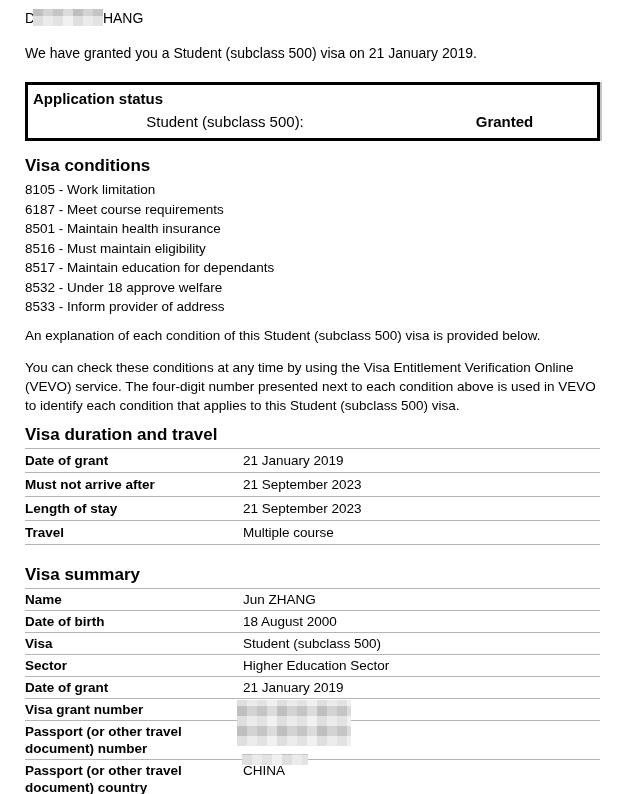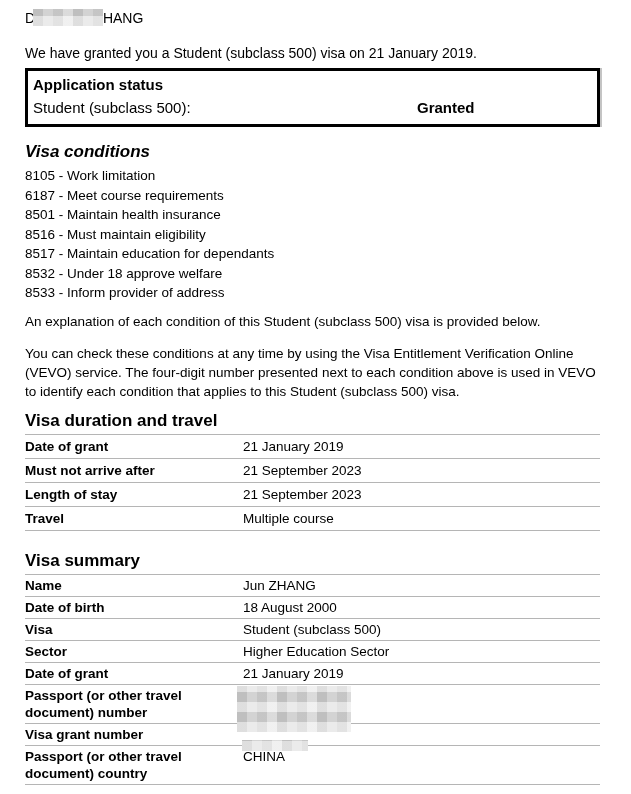--- a/index.html
+++ b/index.html
@@ -33,44 +33,45 @@
     margin-left: -10px;
     margin-right: 0px;
     vertical-align: text-bottom;
   }
   .intro {
     margin-top: 17px;
     font-size: 14px;
     line-height: 18px;
   }
   .status-box {
-    margin-top: 6px;
+    margin-top: 20px;
     width: 575px;
     border: 3px solid #000000;
     box-shadow: 2px 0 0 #c4c4c4;
     padding: 2px 5px 5px 5px;
   }
   .status-title {
     font-size: 15px;
     font-weight: bold;
     line-height: 23px;
   }
   .status-row {
     display: grid;
     grid-template-columns: 384px 1fr;
     font-size: 15px;
     line-height: 23px;
+    text-align: center;
   }
   .status-row .value { font-weight: bold; }
   h2 {
     font-size: 17px;
     font-weight: bold;
     line-height: 20px;
   }
-  .h-conditions { margin-top: 15px; font-style: italic; }
+  .h-conditions { margin-top: 15px; }
   .conditions-list {
     margin-top: 4px;
     list-style: none;
     font-size: 13.5px;
     line-height: 19.5px;
   }
   .para {
     font-size: 13.5px;
     line-height: 19px;
   }
@@ -198,27 +199,27 @@
           <td class="value">Higher Education Sector</td>
         </tr>
         <tr>
           <td class="label">
               <div class="label-inner">Date of grant</div>
             </td>
           <td class="value">21 January 2019</td>
         </tr>
         <tr>
           <td class="label">
+              <div class="label-inner">Visa grant number</div>
+            </td>
+          <td class="value"></td>
+        </tr>
+        <tr>
+          <td class="label">
               <div class="label-inner">Passport (or other travel document) number</div>
-            </td>
-          <td class="value"></td>
-        </tr>
-        <tr>
-          <td class="label">
-              <div class="label-inner">Visa grant number</div>
             </td>
           <td class="value"></td>
         </tr>
         <tr>
           <td class="label">
               <div class="label-inner">Passport (or other travel document) country</div>
             </td>
           <td class="value">CHINA</td>
         </tr>
 

